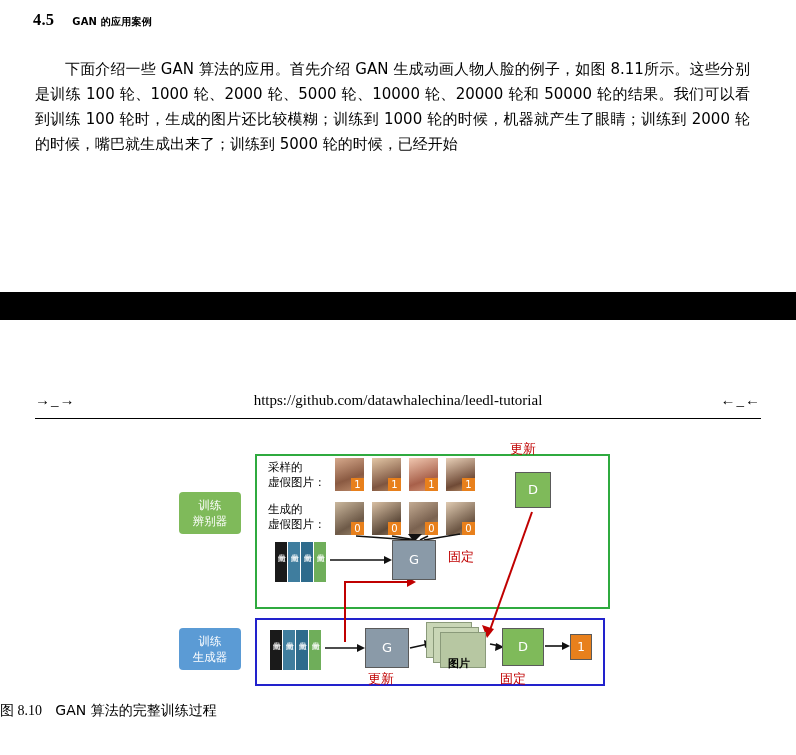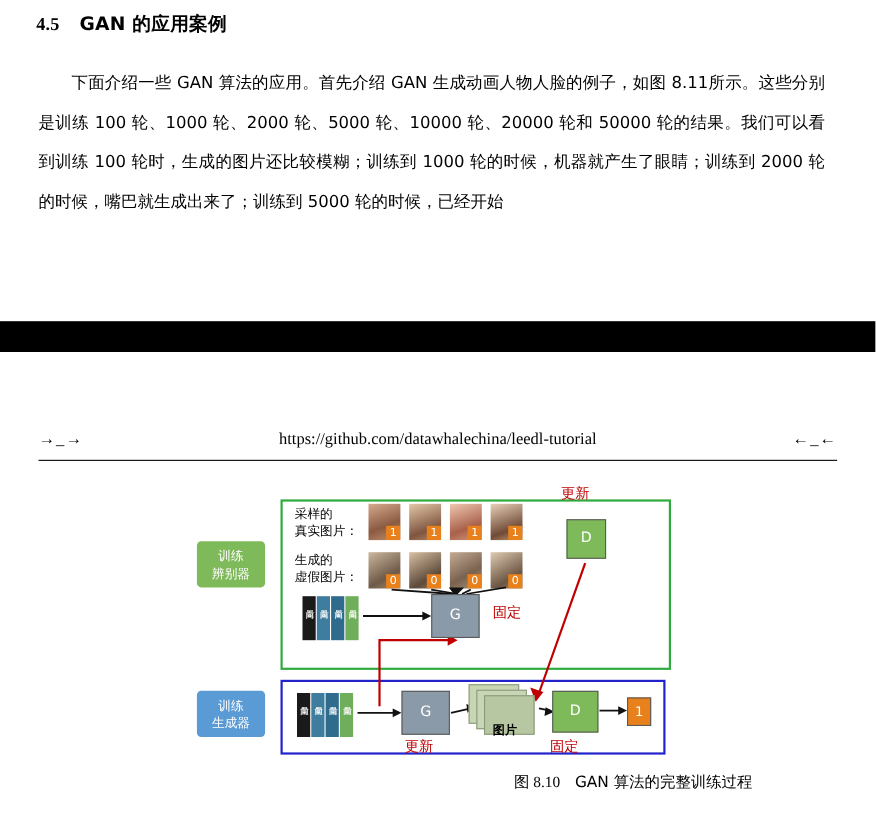--- a/index.html
+++ b/index.html
@@ -26,29 +26,29 @@
   }
   .section-heading {
     position: absolute;
     left: 33px;
     top: 10px;
     font-size: 16.5px;
     font-weight: bold;
     letter-spacing: 0.2px;
   }
   .section-heading .num { margin-right: 18px; }
-  .section-heading .cjk { font-family: "DejaVu Sans", sans-serif; font-weight: bold; font-size: 17px;}
+  .section-heading .cjk { font-family: "DejaVu Sans", sans-serif; font-weight: bold; font-size: 10px;}
 
   .body-par {
     position: absolute;
     left: 35px;
     top: 42px;
     width: 715px;
     font-size: 15px;
-    line-height: 36px;
+    line-height: 25px;
     text-align: justify;
     text-indent: 2em;
     font-family: "DejaVu Sans", sans-serif;
   }
 
   .page-number {
     position: absolute;
     left: 0;
     top: 186px;
     width: 796px;
@@ -274,21 +274,21 @@
   .rl-fix-top { left: 288px; top: 118px; }
   .rl-update-right { left: 350px; top: 10px; }
   .rl-update-bot { left: 208px; top: 240px; }
   .rl-fix-bot { left: 340px; top: 240px; }
 
   .fig-caption {
     position: absolute;
     left: 0;
     top: 272px;
     width: 684px;
-    text-align: right;
+    text-align: left;
     font-family: "DejaVu Sans", sans-serif;
     font-size: 14px;
   }
   .fig-caption .lat { font-family: "Liberation Serif", serif; }
 </style>
 </head>
 <body>
 
 <div class="page-top">
 
@@ -316,21 +316,21 @@
 
       <div class="green-box"></div>
       <div class="blue-box"></div>
 
       <div class="tag tag-disc" style="white-space: pre-line;">训练
 辨别器</div>
       <div class="tag tag-gen" style="white-space: pre-line;">训练
 生成器</div>
 
       <div class="lbl lbl-real" style="white-space: pre-line;">采样的
-真实图片：</div>
+虚假图片：</div>
       <div class="lbl lbl-fake" style="white-space: pre-line;">生成的
 虚假图片：</div>
 
       <div class="row-real">
         <span class="thumb f1"><span class="badge">1</span></span>
         <span class="thumb f2"><span class="badge">1</span></span>
         <span class="thumb f3"><span class="badge">1</span></span>
         <span class="thumb f4"><span class="badge">1</span></span>
       </div>
 

